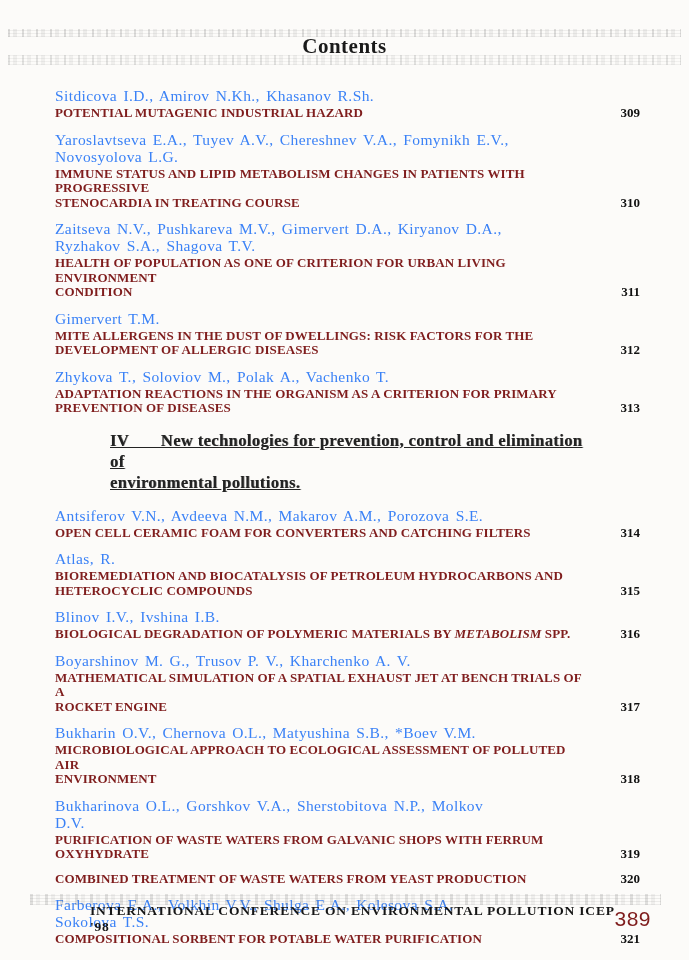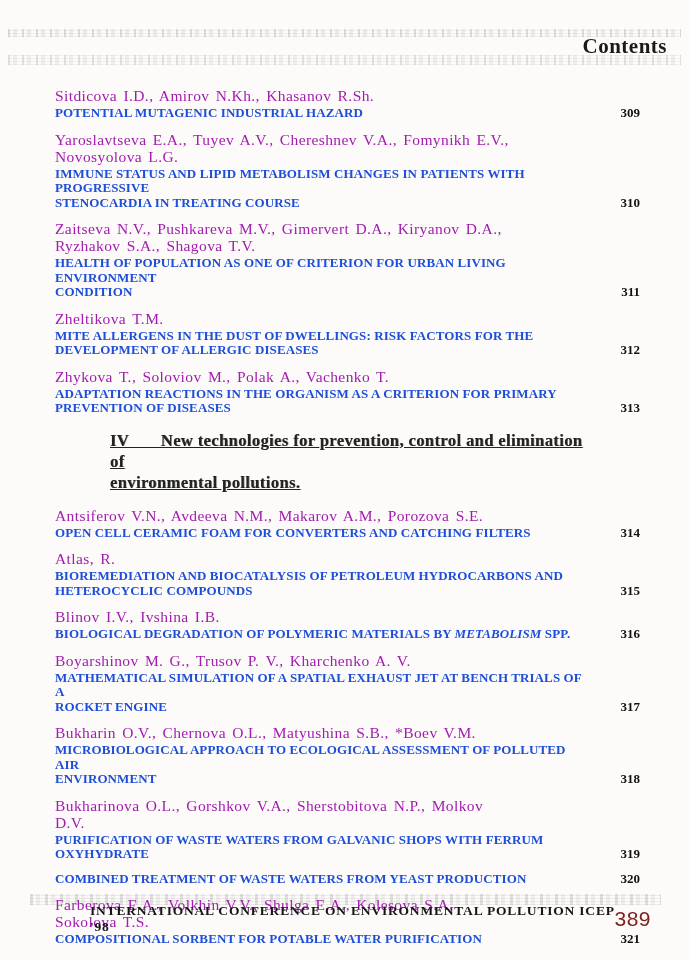--- a/index.html
+++ b/index.html
@@ -9,21 +9,21 @@
     font-family:"Liberation Serif", serif;
     color:#1a1a1a;
     overflow:hidden;
     position:relative;
   }
   
   .header-band{
     position:relative;
     margin:29px 8px 0 8px;
     height:36px;
-    text-align:right;
+    text-align:center;
   }
   .scan-noise{
     position:absolute;left:0;right:0;
     background:
       repeating-linear-gradient(90deg, rgba(95,95,95,.20) 0 2px, rgba(0,0,0,0) 2px 5px, rgba(130,130,130,.12) 5px 9px, rgba(0,0,0,0) 9px 14px),
       repeating-linear-gradient(0deg, rgba(120,120,120,.10) 0 1px, rgba(0,0,0,0) 1px 3px);
   }
   .header-band .noise-top{top:0;height:8px;}
   .header-band .noise-bottom{bottom:0;height:10px;opacity:.85;}
   .contents-title{
@@ -36,25 +36,25 @@
     position:relative;z-index:2;
   }
   
   .toc{margin:22px 49px 0 55px;}
   .entry{display:flex;align-items:flex-end;margin-bottom:10px;}
   .entry-text{flex:1;padding-right:14px;}
   .authors{
     font-size:15.5px;line-height:17px;
     letter-spacing:.4px;word-spacing:2px;
     white-space:pre-line;
-    margin-bottom:2px;color:#a21caf;
+    margin-bottom:2px;color:#3b82f6;
   }
   .title{
     font-weight:bold;font-size:13px;line-height:14.5px;
-    letter-spacing:.1px;white-space:pre-line;color:#1d4ed8;
+    letter-spacing:.1px;white-space:pre-line;color:#7f1d1d;
   }
   .title .italic{font-style:italic;}
   .page-num{
     font-weight:bold;font-size:13px;line-height:14.5px;
     width:36px;text-align:right;color:#111;
   }
   
   .section-heading{
     margin:14px 44px 14px 55px;
     font-weight:bold;font-size:16.5px;line-height:21px;
@@ -121,21 +121,21 @@
       <div class="authors">Zaitseva N.V., Pushkareva M.V., Gimervert D.A., Kiryanov D.A.,
 Ryzhakov S.A., Shagova T.V.</div>
       <div class="title">HEALTH OF POPULATION AS ONE OF CRITERION FOR URBAN LIVING ENVIRONMENT
 CONDITION</div>
     </div>
     <div class="page-num">311</div>
   </div>
 
   <div class="entry">
     <div class="entry-text">
-      <div class="authors">Zheltikova T.M.</div>
+      <div class="authors">Gimervert T.M.</div>
       <div class="title">MITE ALLERGENS IN THE DUST OF DWELLINGS: RISK FACTORS FOR THE
 DEVELOPMENT OF ALLERGIC DISEASES</div>
     </div>
     <div class="page-num">312</div>
   </div>
 
   <div class="entry">
     <div class="entry-text">
       <div class="authors">Zhykova T., Soloviov M., Polak A., Vachenko T.</div>
       <div class="title">ADAPTATION REACTIONS IN THE ORGANISM AS A CRITERION FOR PRIMARY

